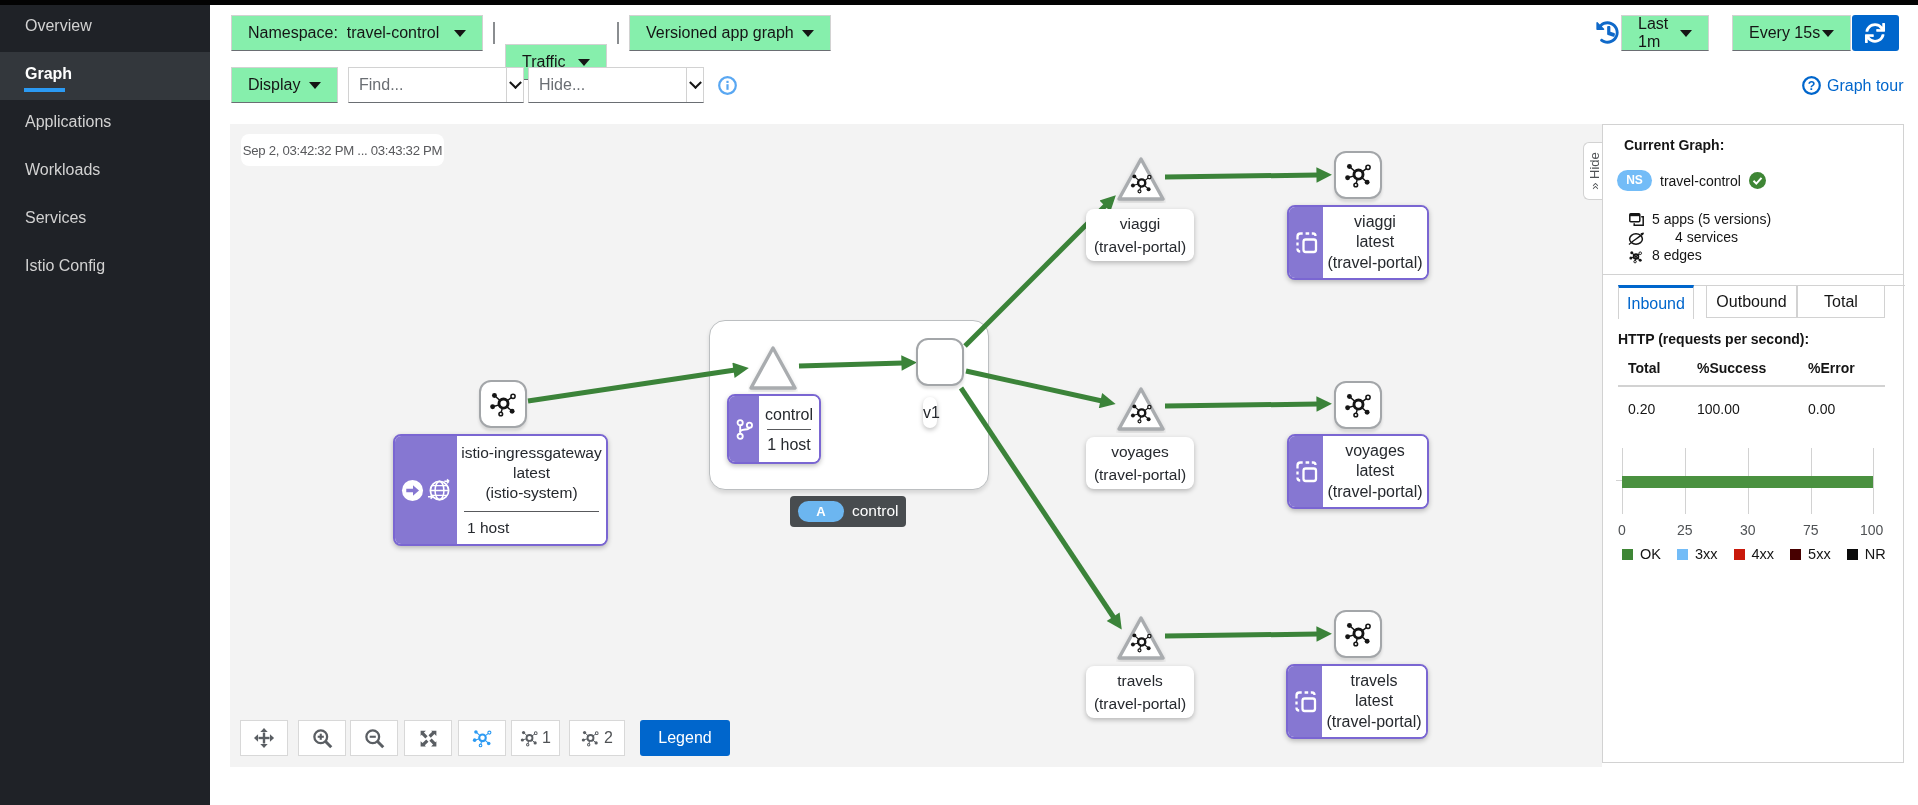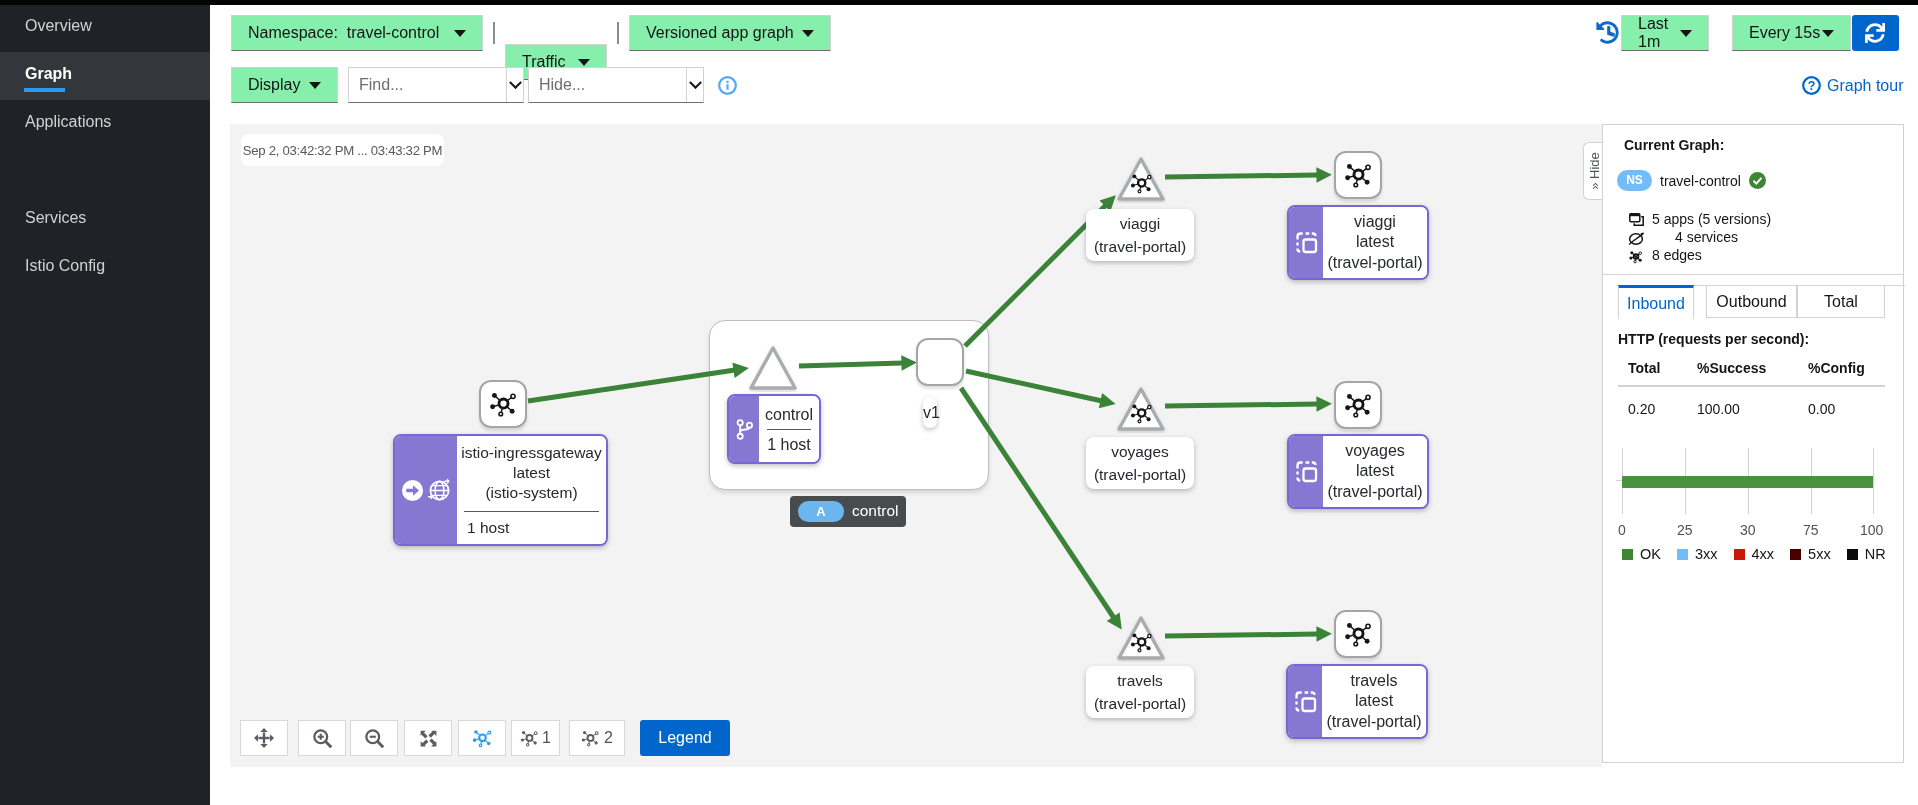--- a/index.html
+++ b/index.html
@@ -79,20 +79,21 @@
   <circle cx="13" cy="26.5" r="2" fill="#fff" stroke="currentColor" stroke-width="1.7"></circle>
 </g>
 </defs>
 </svg>
 <div id="topstrip" class="abs"></div>
 <div id="sidebar" class="abs">
   <div class="navitem" style="top:-1px;">Overview</div>
   <div class="navitem sel" style="top:47px;">Graph</div>
   <div id="navline" class="abs"></div>
   <div class="navitem" style="top:95px;">Applications</div>
+  <div class="navitem" style="top:143px;">Workloads</div>
   <div class="navitem" style="top:191px;">Services</div>
   <div class="navitem" style="top:239px;">Istio Config</div>
 </div>
 
 <div class="dd" style="left:231px; top:15px; width:252px;">
   <span>Namespace:&nbsp; travel-control</span>
     <span class="caret"></span>
 </div>
 <div class="vsep" style="left:493px; top:22px; height:22px;"></div>
 <div class="dd" style="left:505px; top:15px; width:102px;margin-top:29px;">
@@ -412,21 +413,21 @@
   </svg>
   <div class="abs" style="left:49px; top:122px; font-size:14px; color:#151515;">8 edges</div>
   <div class="abs" style="left:0; top:149px; width:300px; height:1px; background:#d2d2d2;"></div>
   <div class="abs" style="left:15px; top:160px; width:287px; height:1px; background:#d2d2d2;"></div>
   <div class="tab" style="left:15px; width:76px; border-top:3px solid #06c; border-bottom:none; color:#06c; height:34px;">Inbound</div>
   <div class="tab" style="left:103px; width:91px;">Outbound</div>
   <div class="tab" style="left:194px; width:88px;">Total</div>
   <div class="abs" style="left:15px; top:206px; font-size:14px; font-weight:bold; color:#151515;">HTTP (requests per second):</div>
   <div class="abs" style="left:25px; top:235px; font-size:14px; font-weight:bold; color:#151515;">Total</div>
   <div class="abs" style="left:94px; top:235px; font-size:14px; font-weight:bold; color:#151515;">%Success</div>
-  <div class="abs" style="left:205px; top:235px; font-size:14px; font-weight:bold; color:#151515;">%Config</div>
+  <div class="abs" style="left:205px; top:235px; font-size:14px; font-weight:bold; color:#151515;">%Error</div>
   <div class="abs" style="left:15px; top:260px; width:267px; height:2px; background:#d2d2d2;"></div>
   <div class="abs" style="left:25px; top:276px; font-size:14px; color:#151515;">0.20</div>
   <div class="abs" style="left:94px; top:276px; font-size:14px; color:#151515;">100.00</div>
   <div class="abs" style="left:205px; top:276px; font-size:14px; color:#151515;">0.00</div>
   <div class="abs" style="left:19px; top:323px; width:252px; height:66px;">
     <div class="gridline" style="left:0;"></div>
     <div class="gridline" style="left:63px;"></div>
     <div class="gridline" style="left:126px;"></div>
     <div class="gridline" style="left:189px;"></div>
     <div class="gridline" style="left:251px;"></div>

